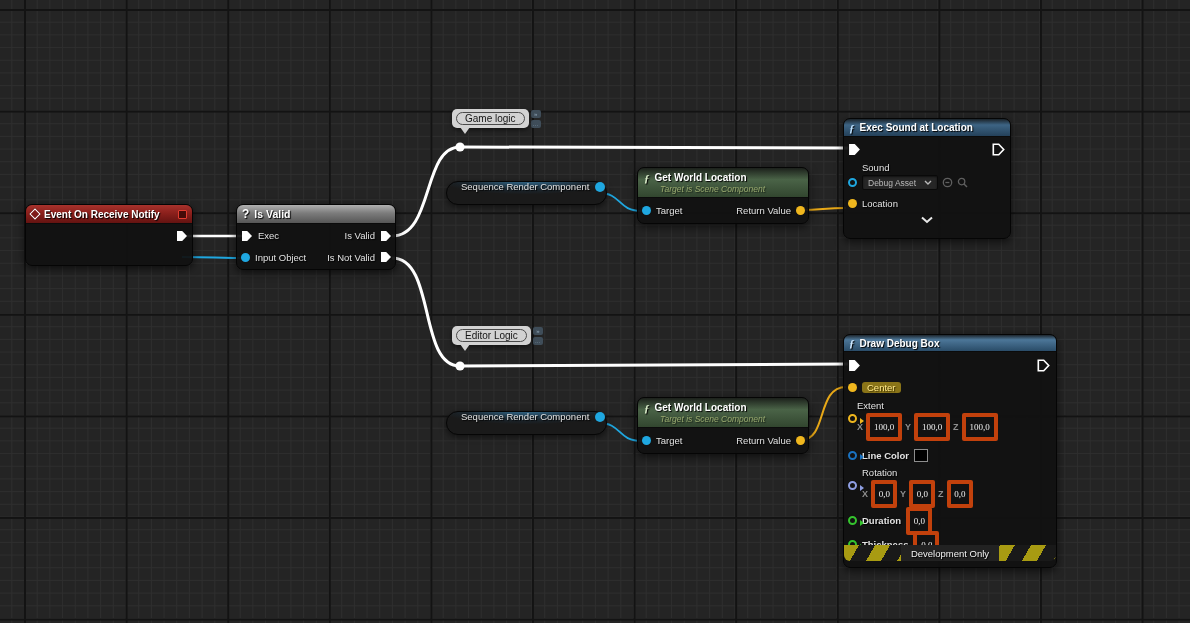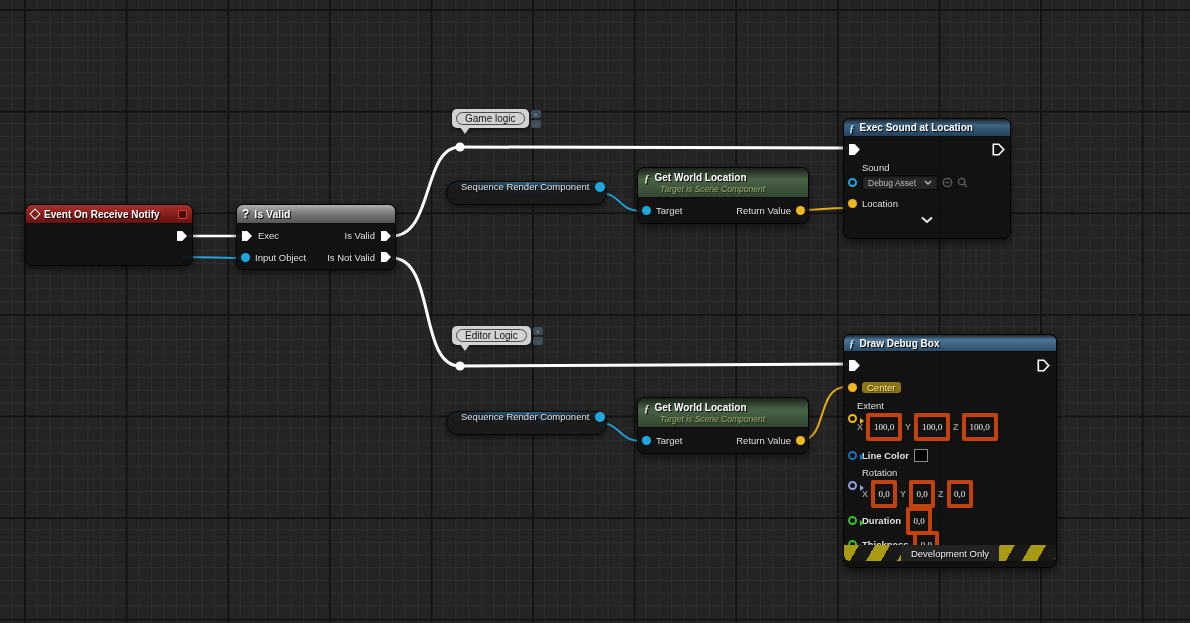--- a/index.html
+++ b/index.html
@@ -49,21 +49,21 @@
   .cpin.filled { background:currentColor; }
   .cpin.hollow { border:2px solid currentColor; background:transparent; }
   .cpin::after { content:""; position:absolute; left:10px; top:1.5px; border-top:3px solid transparent; border-bottom:3px solid transparent; border-left:4px solid currentColor; }
   .cpin.noarrow::after { display:none; }
   .c-obj { color:#1fa7e0; } .c-vec { color:#f0b71e; } .c-rot { color:#8f9fe3; }
   .c-flt { color:#35c42e; } .c-lin { color:#1a72c0; }
 
   
   .num { background:#121212; border:4px solid #c2410c; border-radius:2px; color:#efefef;
          font-size:9px; font-family:Liberation Serif, serif; height:28px; padding:0 3px; text-align:center; }
-  .w34 { width:36px; } .w24 { width:26px; }
+  .w34 { width:36px; } .w24 { width:26px;text-align:right; }
   .axis { font-size:9px; color:#8f8f8f; font-weight:bold; }
 
   
   .pill {
     position:absolute; height:24px; border-radius:13px; border:1px solid #060606;
     display:flex; align-items:center; gap:6px; padding:0 7px 13px 14px;
     background:radial-gradient(ellipse 75% 95% at 50% -15%, rgba(64,150,205,.75), rgba(30,70,100,.25) 55%, rgba(0,0,0,0) 75%), #1a1a1a;
     box-shadow:0 2px 6px rgba(0,0,0,.55);
   }
   .pill .plabel { font-size:9.5px; }

